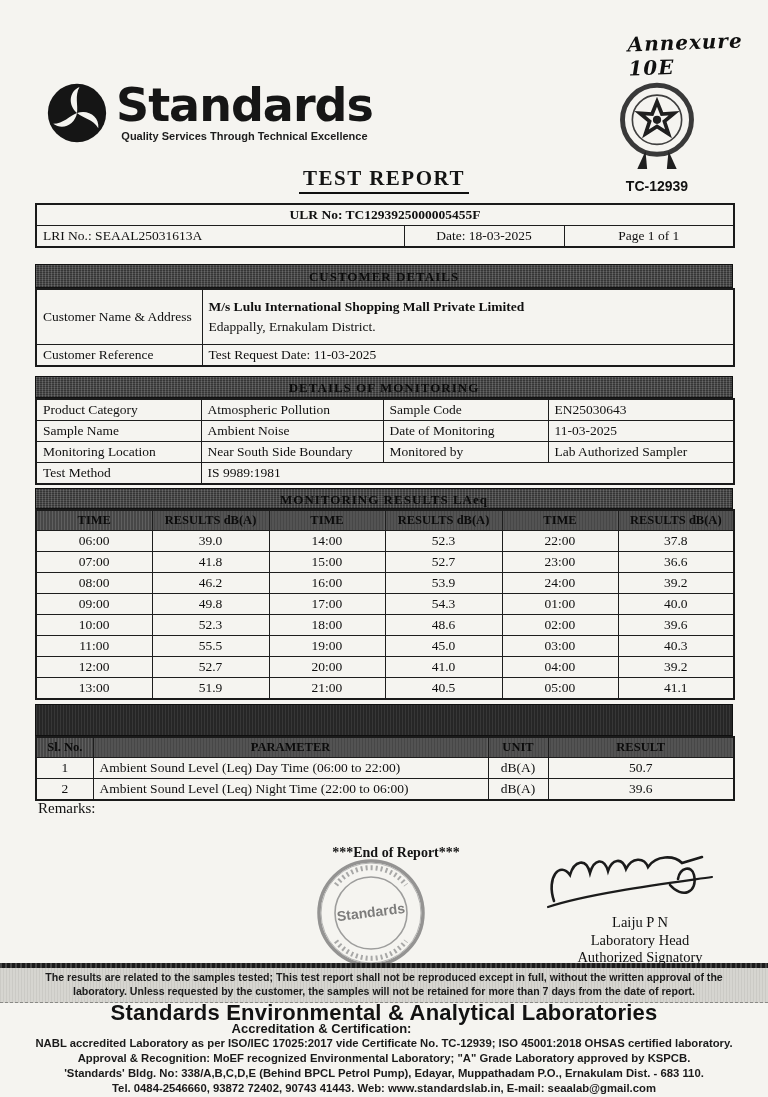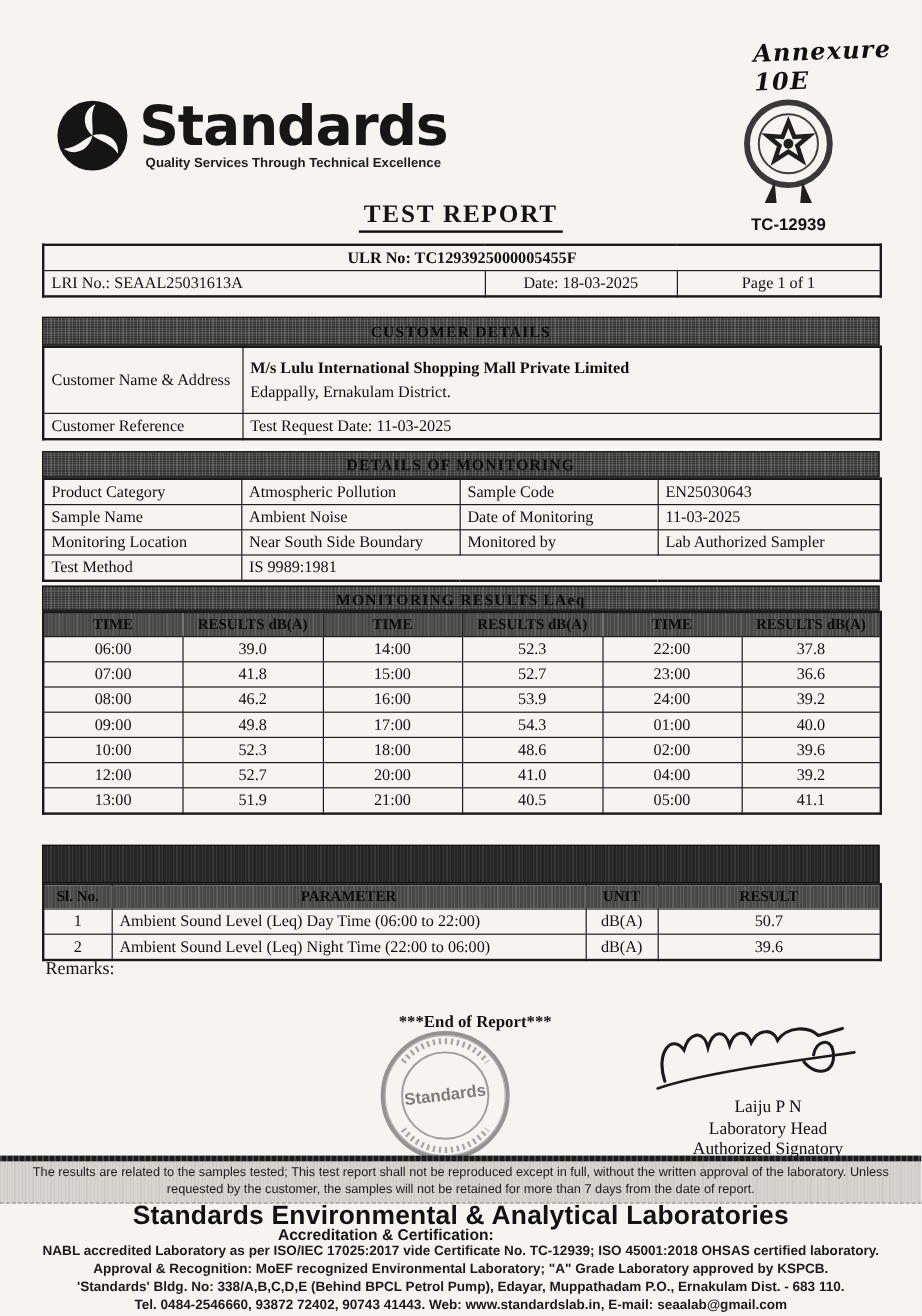--- a/index.html
+++ b/index.html
@@ -49,21 +49,21 @@
   .remarks{font-size:15px;color:#111;}
   .endrep{font-size:14px;font-weight:bold;text-align:center;width:100%;}
 
   .sig-block{text-align:center;font-size:14.5px;line-height:1.22;color:#101010;}
 
   
   .foot-bar{width:768px;height:5px;background:#1b1b1b;
             background-image:repeating-linear-gradient(90deg,rgba(255,255,255,.18) 0 2px,transparent 2px 5px);}
   .disc{width:768px;box-sizing:border-box;padding:3px 26px;background:#d6d5d0;
         background-image:repeating-linear-gradient(90deg,rgba(0,0,0,.05) 0 1px,transparent 1px 3px);
-        font-family:"Liberation Sans",sans-serif;font-size:10.6px;font-weight:normal;
+        font-family:"Liberation Sans",sans-serif;font-size:10.6px;font-weight:bold;
         color:#1c1c1c;text-align:center;line-height:1.3;border-bottom:1px dashed #8a8a86;}
   .company{font-family:"Liberation Sans",sans-serif;font-weight:bold;font-size:22px;
            text-align:center;width:768px;color:#121212;letter-spacing:.2px;}
   .accred{font-family:"Liberation Sans",sans-serif;font-weight:bold;font-size:13px;
           text-align:center;width:643px;color:#151515;}
   .f-line{font-family:"Liberation Sans",sans-serif;font-weight:bold;font-size:11.3px;
           text-align:center;width:768px;color:#1a1a1a;line-height:1.34;}
 </style>
 </head>
 <body>
@@ -242,20 +242,28 @@
           </tr>
           <tr>
             <td>10:00</td>
             <td>52.3</td>
             <td>18:00</td>
             <td>48.6</td>
             <td>02:00</td>
             <td>39.6</td>
           </tr>
           <tr>
+            <td>11:00</td>
+            <td>55.5</td>
+            <td>19:00</td>
+            <td>45.0</td>
+            <td>03:00</td>
+            <td>40.3</td>
+          </tr>
+          <tr>
             <td>12:00</td>
             <td>52.7</td>
             <td>20:00</td>
             <td>41.0</td>
             <td>04:00</td>
             <td>39.2</td>
           </tr>
           <tr>
             <td>13:00</td>
             <td>51.9</td>

